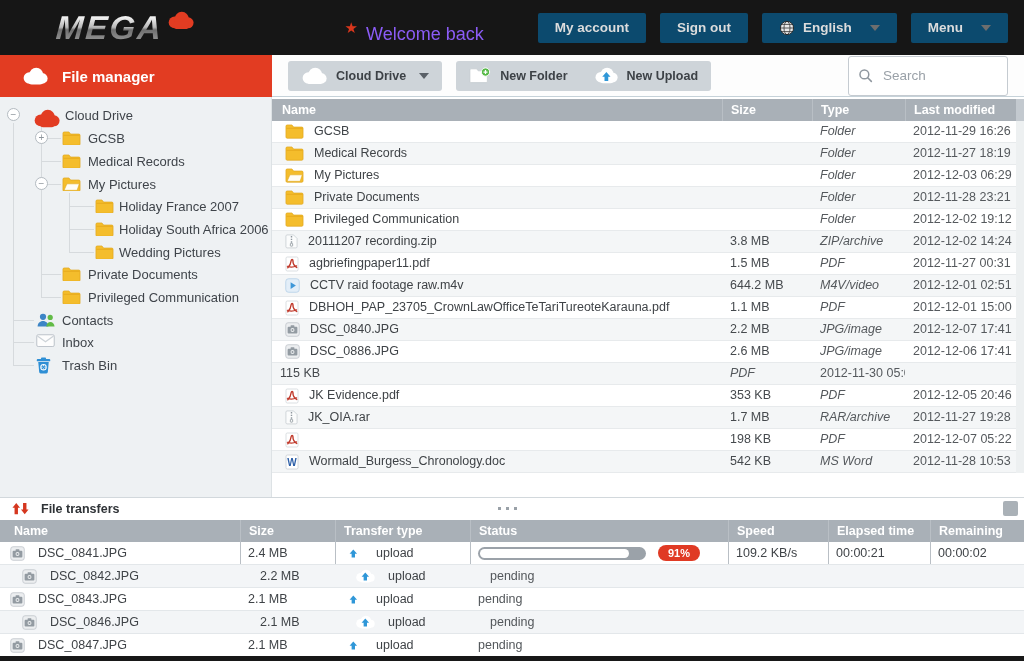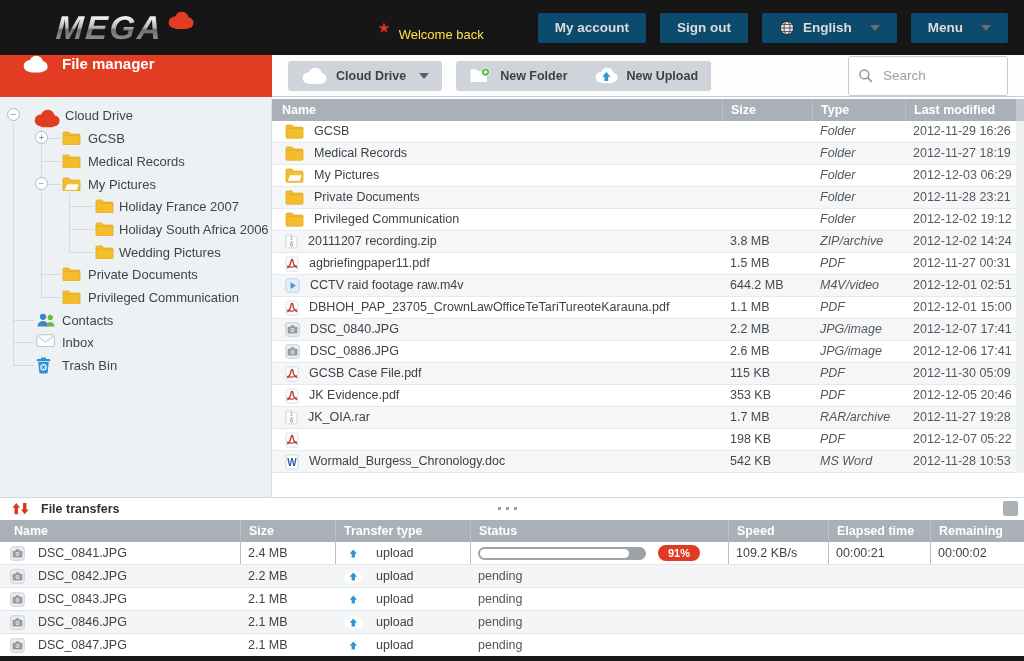--- a/index.html
+++ b/index.html
@@ -10,32 +10,32 @@
 
   
   .topbar{position:absolute;top:0;left:0;right:0;height:55px;background:#161616;display:flex;align-items:center;}
   .logo{display:flex;align-items:flex-start;margin-left:56px;cursor:pointer;}
   .logo-text{font-size:33px;font-weight:bold;font-style:italic;letter-spacing:2px;
              background:linear-gradient(180deg,#ffffff 15%,#b9b9b9 48%,#6f6f6f 55%,#a8a8a8 100%);
              -webkit-background-clip:text;background-clip:text;color:transparent;transform:skewX(-4deg);}
   .logo-cloud{margin:2px 0 0 4px;}
   .topbar-right{margin-left:auto;display:flex;align-items:center;margin-right:16px;}
   .star{color:#d8361c;font-size:15px;margin-right:8px;}
-  .welcome{color:#fde047;font-size:13px;margin-right:40px;margin-top:14px;}
+  .welcome{color:#8b5cf6;font-size:18px;margin-right:40px;margin-top:14px;}
   .tb-btn{display:flex;align-items:center;gap:8px;height:30px;padding:0 17px;margin-left:14px;
           background:#0c4a6e;border:none;border-radius:2px;color:#dcdcdc;font-weight:bold;
           font-size:13.5px;font-family:inherit;cursor:pointer;}
   .caret{width:0;height:0;border-left:5px solid transparent;border-right:5px solid transparent;
          border-top:6px solid #6e6e6e;display:inline-block;}
   .tb-btn .caret{margin-left:10px;}
 
   
   .subheader{position:absolute;top:55px;left:0;right:0;height:42px;}
   .fm-header{position:absolute;left:0;top:0;width:272px;height:42px;background:#e23c22;
-             display:flex;align-items:flex-start;gap:14px;padding-left:22px;box-sizing:border-box;}
+             display:flex;align-items:center;gap:14px;padding-left:22px;box-sizing:border-box;}
   .fm-title{color:#fff;font-weight:bold;font-size:15px;}
   .toolbar{position:absolute;left:272px;right:0;top:0;height:42px;background:#fdfdfd;
            border-bottom:1px solid #c6d2d9;display:flex;align-items:center;padding:0 16px;box-sizing:border-box;}
   .tool-pill{display:flex;align-items:center;background:#ced4d9;border-radius:3px;height:30px;}
   .tool-btn{display:flex;align-items:center;gap:9px;height:30px;padding:0 13px;background:transparent;
             border:none;font-family:inherit;font-size:12.5px;font-weight:bold;color:#3d4247;cursor:pointer;}
   .tool-btn .caret{border-top-color:#596067;margin-left:4px;}
   .btn-group{margin-left:14px;}
   .search-box{margin-left:auto;display:flex;align-items:center;gap:8px;width:160px;height:40px;
               background:#fff;border:1px solid #c5cbd1;border-radius:3px;padding:0 9px;box-sizing:border-box;}
@@ -92,21 +92,21 @@
   .tbar-title{margin-left:12px;font-weight:bold;font-size:12.5px;color:#2f3337;}
   .dots{position:absolute;left:498px;top:9px;display:flex;gap:5px;cursor:row-resize;}
   .dots i{width:3px;height:3px;background:#9aa1a8;}
   .collapse-btn{position:absolute;right:6px;top:3px;width:15px;height:15px;background:#aab1b7;border:none;
                 border-radius:2px;padding:1.5px;cursor:pointer;}
   .tt-head,.trow{display:grid;grid-template-columns:240px 95px 135px 258px 100px 102px 1fr;}
   .tt-head{height:22px;background:#a9b0b7;}
   .th{color:#fff;font-weight:bold;font-size:12.5px;line-height:22px;padding-left:8px;border-left:1px solid #b9bfc5;cursor:pointer;}
   .th:first-child{border-left:none;padding-left:14px;}
   .trow{height:23px;box-sizing:border-box;border-bottom:1px solid #e3e7ea;background:#fff;}
-  .trow.alt{background:#f3f5f7;}
+  .trow.alt{background:#f3f5f7;padding-left:12px;}
   .tc{font-size:12.5px;color:#3f4347;display:flex;align-items:center;padding-left:8px;white-space:nowrap;overflow:hidden;}
   .tc.name{gap:13px;padding-left:10px;}
   .tc.ttype{gap:13px;}
   .pbar{width:168px;height:13px;background:#9ba2a9;border-radius:7px;padding:2px;box-sizing:border-box;}
   .pfill{height:9px;background:#fff;border-radius:5px;}
   .pbadge{margin-left:12px;background:#e03a24;color:#fff;font-weight:bold;font-size:11px;
           padding:2px 10px;border-radius:9px;}
   .pending{color:#53575b;}
 
   .bottombar{position:absolute;left:0;bottom:0;width:1024px;height:5px;background:#181818;}
@@ -532,30 +532,20 @@
                     <circle cx="8" cy="8.6" r="1.1" fill="#939ba2"></circle>
                   </svg>
                 </span>
                 <span>DSC_0886.JPG</span>
               </div>
               <div class="fc size">2.6 MB</div>
               <div class="fc type">JPG/image</div>
               <div class="fc mod">2012-12-06 17:41</div>
             </div>
             <div class="frow alt">
-              <div class="fc name">
-                <span class="ic">
-                  <svg width="14" viewBox="0 0 14 16">
-                    <path d="M1 2.2C1 1.5 1.5 1 2.2 1h9.6c.7 0 1.2.5 1.2 1.2v11.6c0 .7-.5 1.2-1.2 1.2H2.2C1.5 15 1 14.5 1 13.8z" fill="#fff" stroke="#d2d7db" stroke-width="0.8"></path>
-                    <path d="M2.8 11.8C4.5 10.2 6 6.4 6.2 4.5c.2-1.3 1.7-1.3 1.7.1 0 2.5 1.7 5.7 3.8 6.8" fill="none" stroke="#c0392b" stroke-width="1.4" stroke-linecap="round"></path>
-                    <path d="M2.3 10.3c2.9 1.1 6.9.8 9.3-.5" fill="none" stroke="#c0392b" stroke-width="1.1" stroke-linecap="round"></path>
-                  </svg>
-                </span>
-                <span>GCSB Case File.pdf</span>
-              </div>
               <div class="fc size">115 KB</div>
               <div class="fc type">PDF</div>
               <div class="fc mod">2012-11-30 05:09</div>
             </div>
             <div class="frow">
               <div class="fc name">
                 <span class="ic">
                   <svg width="14" viewBox="0 0 14 16">
                     <path d="M1 2.2C1 1.5 1.5 1 2.2 1h9.6c.7 0 1.2.5 1.2 1.2v11.6c0 .7-.5 1.2-1.2 1.2H2.2C1.5 15 1 14.5 1 13.8z" fill="#fff" stroke="#d2d7db" stroke-width="0.8"></path>
                     <path d="M2.8 11.8C4.5 10.2 6 6.4 6.2 4.5c.2-1.3 1.7-1.3 1.7.1 0 2.5 1.7 5.7 3.8 6.8" fill="none" stroke="#c0392b" stroke-width="1.4" stroke-linecap="round"></path>

